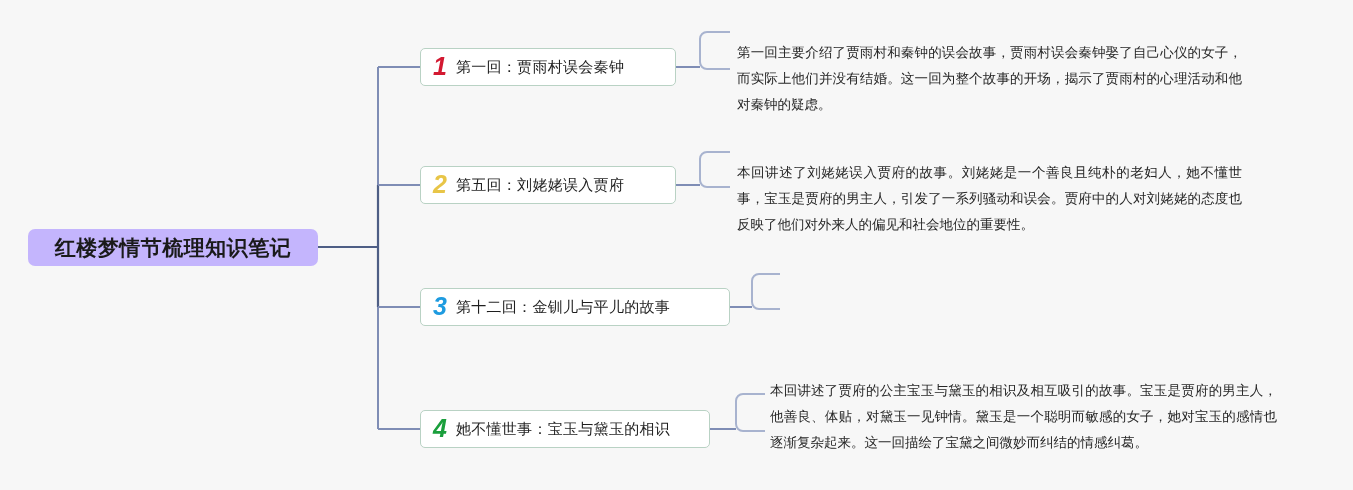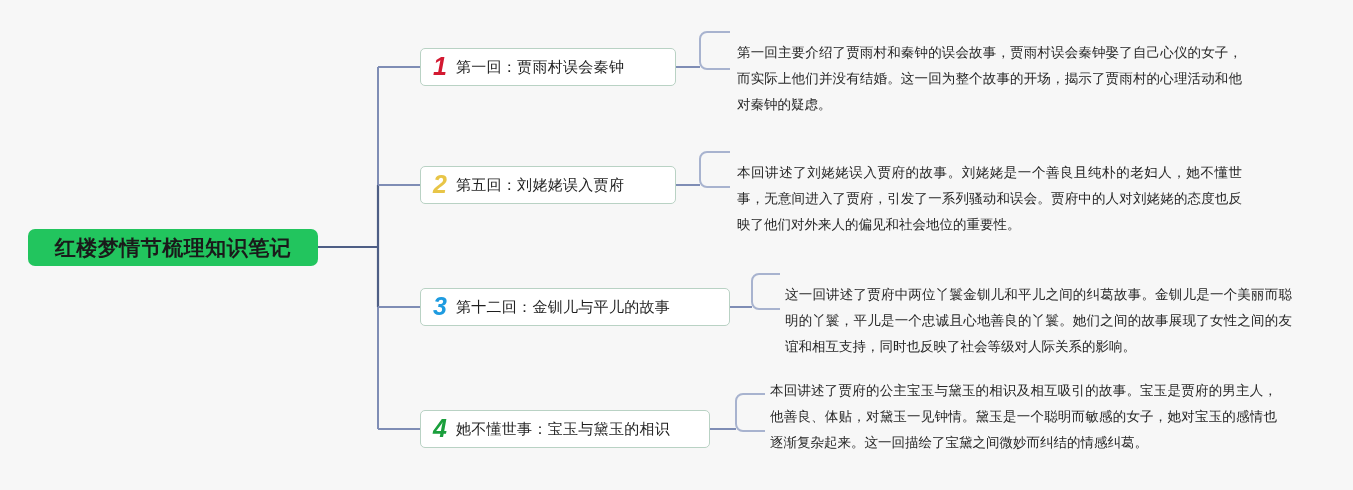--- a/index.html
+++ b/index.html
@@ -28,21 +28,21 @@
     pointer-events: none;
   }
 
   
   .root-node {
     position: absolute;
     left: 28px;
     top: 229px;
     width: 290px;
     height: 37px;
-    background: #22c55e;
+    background: #c4b5fd;
     border-radius: 7px;
     display: flex;
     align-items: center;
     justify-content: center;
   }
   .root-title {
     font-size: 21px;
     font-weight: bold;
     color: #1a1a1a;
     letter-spacing: 0.5px;
@@ -143,17 +143,16 @@
     <span class="branch-num" style="color: rgb(30, 155, 224);">3</span>
     <span class="branch-label">第十二回：金钏儿与平儿的故事</span>
   </div>
 
   <div class="branch-node node-4">
     <span class="branch-num" style="color: rgb(26, 159, 60);">4</span>
     <span class="branch-label">她不懂世事：宝玉与黛玉的相识</span>
   </div>
 
   <div class="desc desc-1">第一回主要介绍了贾雨村和秦钟的误会故事，贾雨村误会秦钟娶了自己心仪的女子，而实际上他们并没有结婚。这一回为整个故事的开场，揭示了贾雨村的心理活动和他对秦钟的疑虑。</div>
-  <div class="desc desc-2">本回讲述了刘姥姥误入贾府的故事。刘姥姥是一个善良且纯朴的老妇人，她不懂世事，无意间进入了贾府，引发了一系列骚动和误会。贾府中的人对刘姥姥的态度也反映了他们对外来人的偏见和社会地位的重要性。</div>
-  <div class="desc desc-3">这一回讲述了贾府中两位丫鬟金钏儿和平儿之间的纠葛故事。金钏儿是一个美丽而聪明的丫鬟，平儿是一个忠诚且心地善良的丫鬟。她们之间的故事展现了女性之间的友谊和相互支持，同时也反映了社会等级对人际关系的影响。</div>
+  <div class="desc desc-2">本回讲述了刘姥姥误入贾府的故事。刘姥姥是一个善良且纯朴的老妇人，她不懂世事，宝玉是贾府的男主人，引发了一系列骚动和误会。贾府中的人对刘姥姥的态度也反映了他们对外来人的偏见和社会地位的重要性。</div>
   <div class="desc desc-4">本回讲述了贾府的公主宝玉与黛玉的相识及相互吸引的故事。宝玉是贾府的男主人，他善良、体贴，对黛玉一见钟情。黛玉是一个聪明而敏感的女子，她对宝玉的感情也逐渐复杂起来。这一回描绘了宝黛之间微妙而纠结的情感纠葛。</div>
 
 </div>
 
 </body></html>

